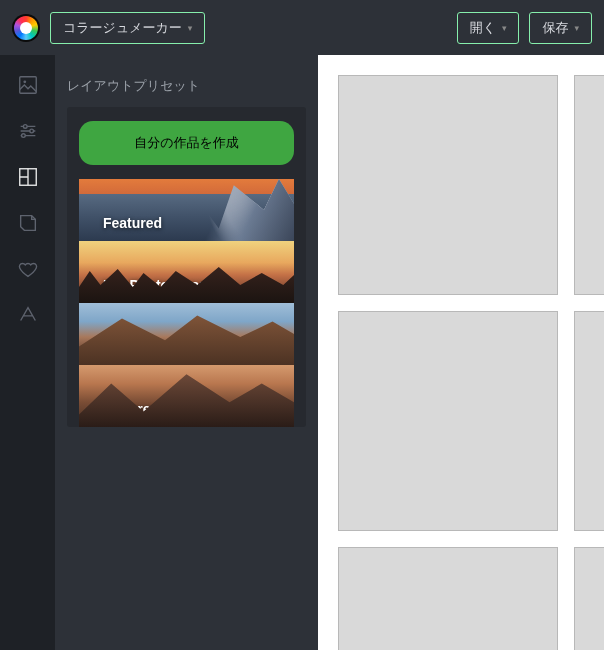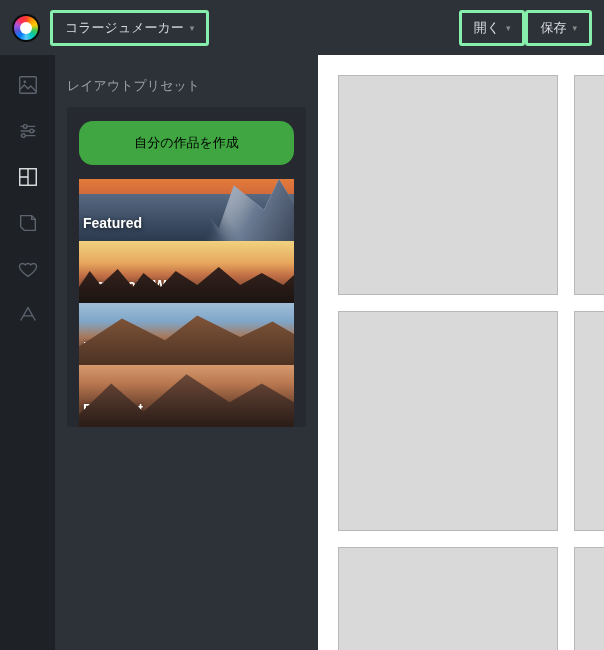--- a/index.html
+++ b/index.html
@@ -3,24 +3,24 @@
 <meta charset="utf-8">
 <style>
   * { box-sizing: border-box; margin: 0; padding: 0; }
   html, body { width: 604px; height: 650px; overflow: hidden; font-family: "Helvetica Neue", Arial, sans-serif; background:#1e2126; color:#e0e0e0; }
   .app { display:flex; flex-direction:column; width:604px; height:650px; }
   
   .header { height:55px; background:#2d3138; display:flex; align-items:center; padding:0 12px; gap:10px; }
   .logo { width:28px; height:28px; border-radius:50%; position:relative; background:#0b0b0b; }
   .logo-ring { position:absolute; inset:2px; border-radius:50%; background: conic-gradient(#ff3b30,#ff9500,#ffcc00,#34c759,#00c7be,#5ac8fa,#007aff,#5856d6,#af52de,#ff2d55,#ff3b30); }
   .logo-hole { position:absolute; inset:8px; border-radius:50%; background:#fff; }
-  .btn { background:#2d3138; border:3px solid #86efac; color:#d8dadf; font-size:13px; padding:6px 12px; border-radius:3px; display:inline-flex; align-items:center; gap:6px; cursor:pointer; }
+  .btn { background:#2d3138; border:1px solid #86efac; color:#d8dadf; font-size:13px; padding:6px 12px; border-radius:3px; display:inline-flex; align-items:center; gap:6px; cursor:pointer; }
   .chev { font-size:9px; color:#888; }
   .header-left { display:flex; align-items:center; gap:10px; }
-  .header-right { margin-left:auto; display:flex; }
+  .header-right { margin-left:auto; display:flex; gap:10px; }
   
   .body { flex:1; display:flex; min-height:0; }
   
   .rail { width:55px; background:#1e2126; display:flex; flex-direction:column; align-items:center; padding-top:18px; gap:22px; }
   .rail-ic { width:24px; height:24px; display:flex; align-items:center; justify-content:center; cursor:pointer; color:#5e636e; }
   .rail-ic svg { width:22px; height:22px; stroke:currentColor; fill:none; stroke-width:1.5; }
   .rail-ic.active { color:#e6e6e6; }
   
   .panel { width:263px; background:#2d3138; padding:14px 0 0 0; overflow:auto; }
   .panel-section { padding:0 12px 12px 12px; }
@@ -31,21 +31,21 @@
   .wizard-mtn { position:absolute; left:0; right:0; bottom:0; height:36px;
     background:
       linear-gradient(0deg,#2a2f3c 0%,#4c5872 60%,transparent 100%);
     clip-path: polygon(0 40%,8% 10%,15% 35%,25% 5%,35% 30%,45% 0%,55% 25%,65% 5%,75% 30%,85% 10%,95% 35%,100% 20%,100% 100%,0 100%);
   }
   .wizard-lbl { position:absolute; left:14px; top:22px; color:#fff; font-size:13px; font-weight:600; text-shadow:0 1px 3px rgba(0,0,0,.6); }
   .create-btn { width:100%; height:44px; background:#3fa641; border:none; border-radius:14px; color:#000000; font-size:13px; font-weight:500; cursor:pointer; }
   .block { margin-top:14px; background:#26292f; border-radius:3px; padding:14px 12px 0 12px; }
   .preset-list { margin-top:14px; display:flex; flex-direction:column; }
   .preset { height:62px; position:relative; cursor:pointer; overflow:hidden; }
-  .preset-lbl { position:absolute; left:4px; bottom:10px; color:#fff; font-size:14px; font-weight:700; text-shadow:0 1px 4px rgba(0,0,0,.7); }
+  .preset-lbl { position:absolute; left:24px; bottom:10px; color:#fff; font-size:14px; font-weight:700; text-shadow:0 1px 4px rgba(0,0,0,.7); }
   .pbg-featured { background:
        linear-gradient(180deg,#e37b3c 0%,#d26a3a 25%,transparent 25%),
        linear-gradient(180deg,#5a6d84 20%,#415269 60%,#2c3a4f 100%);
   }
   .pbg-featured::after { content:""; position:absolute; right:0; bottom:0; width:70%; height:100%;
       background: linear-gradient(295deg,#3b4659 0%,#6a7a92 30%,transparent 50%),
                   radial-gradient(circle at 80% 40%,#e0e3e8 0%,#9fa9b8 30%,transparent 45%);
       clip-path: polygon(20% 100%,35% 30%,50% 80%,60% 10%,80% 50%,90% 0%,100% 40%,100% 100%);
   }
   .pbg-grid { background:

